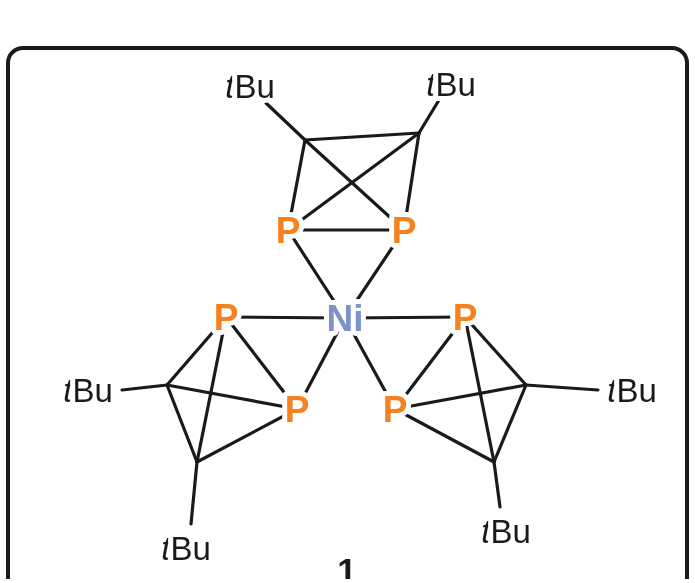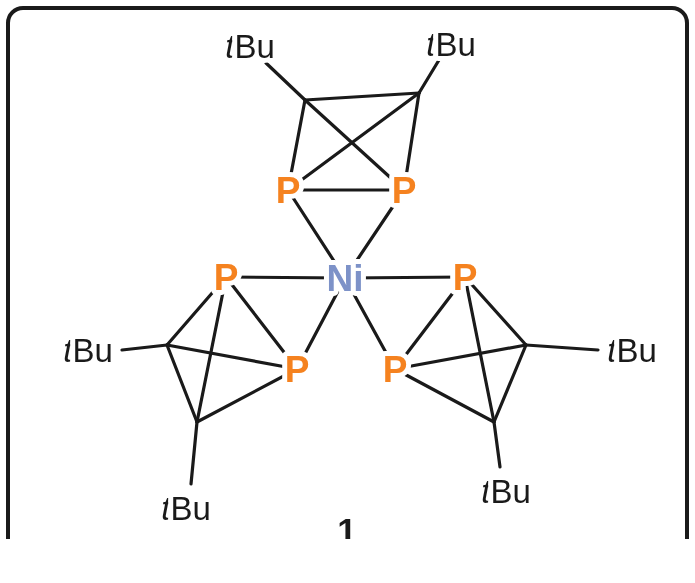--- a/index.html
+++ b/index.html
@@ -6,20 +6,21 @@
     margin: 0;
     padding: 0;
     background: #ffffff;
   }
   .figure {
     position: relative;
     width: 695px;
     height: 539px;
     background: #ffffff;
     font-family: "Liberation Sans", sans-serif;
+    margin-top: 40px;
   }
   svg {
     display: block;
   }
   svg text {
     font-family: "Liberation Sans", sans-serif;
   }
   .frame {
     fill: none;
     stroke-width: 4px;

